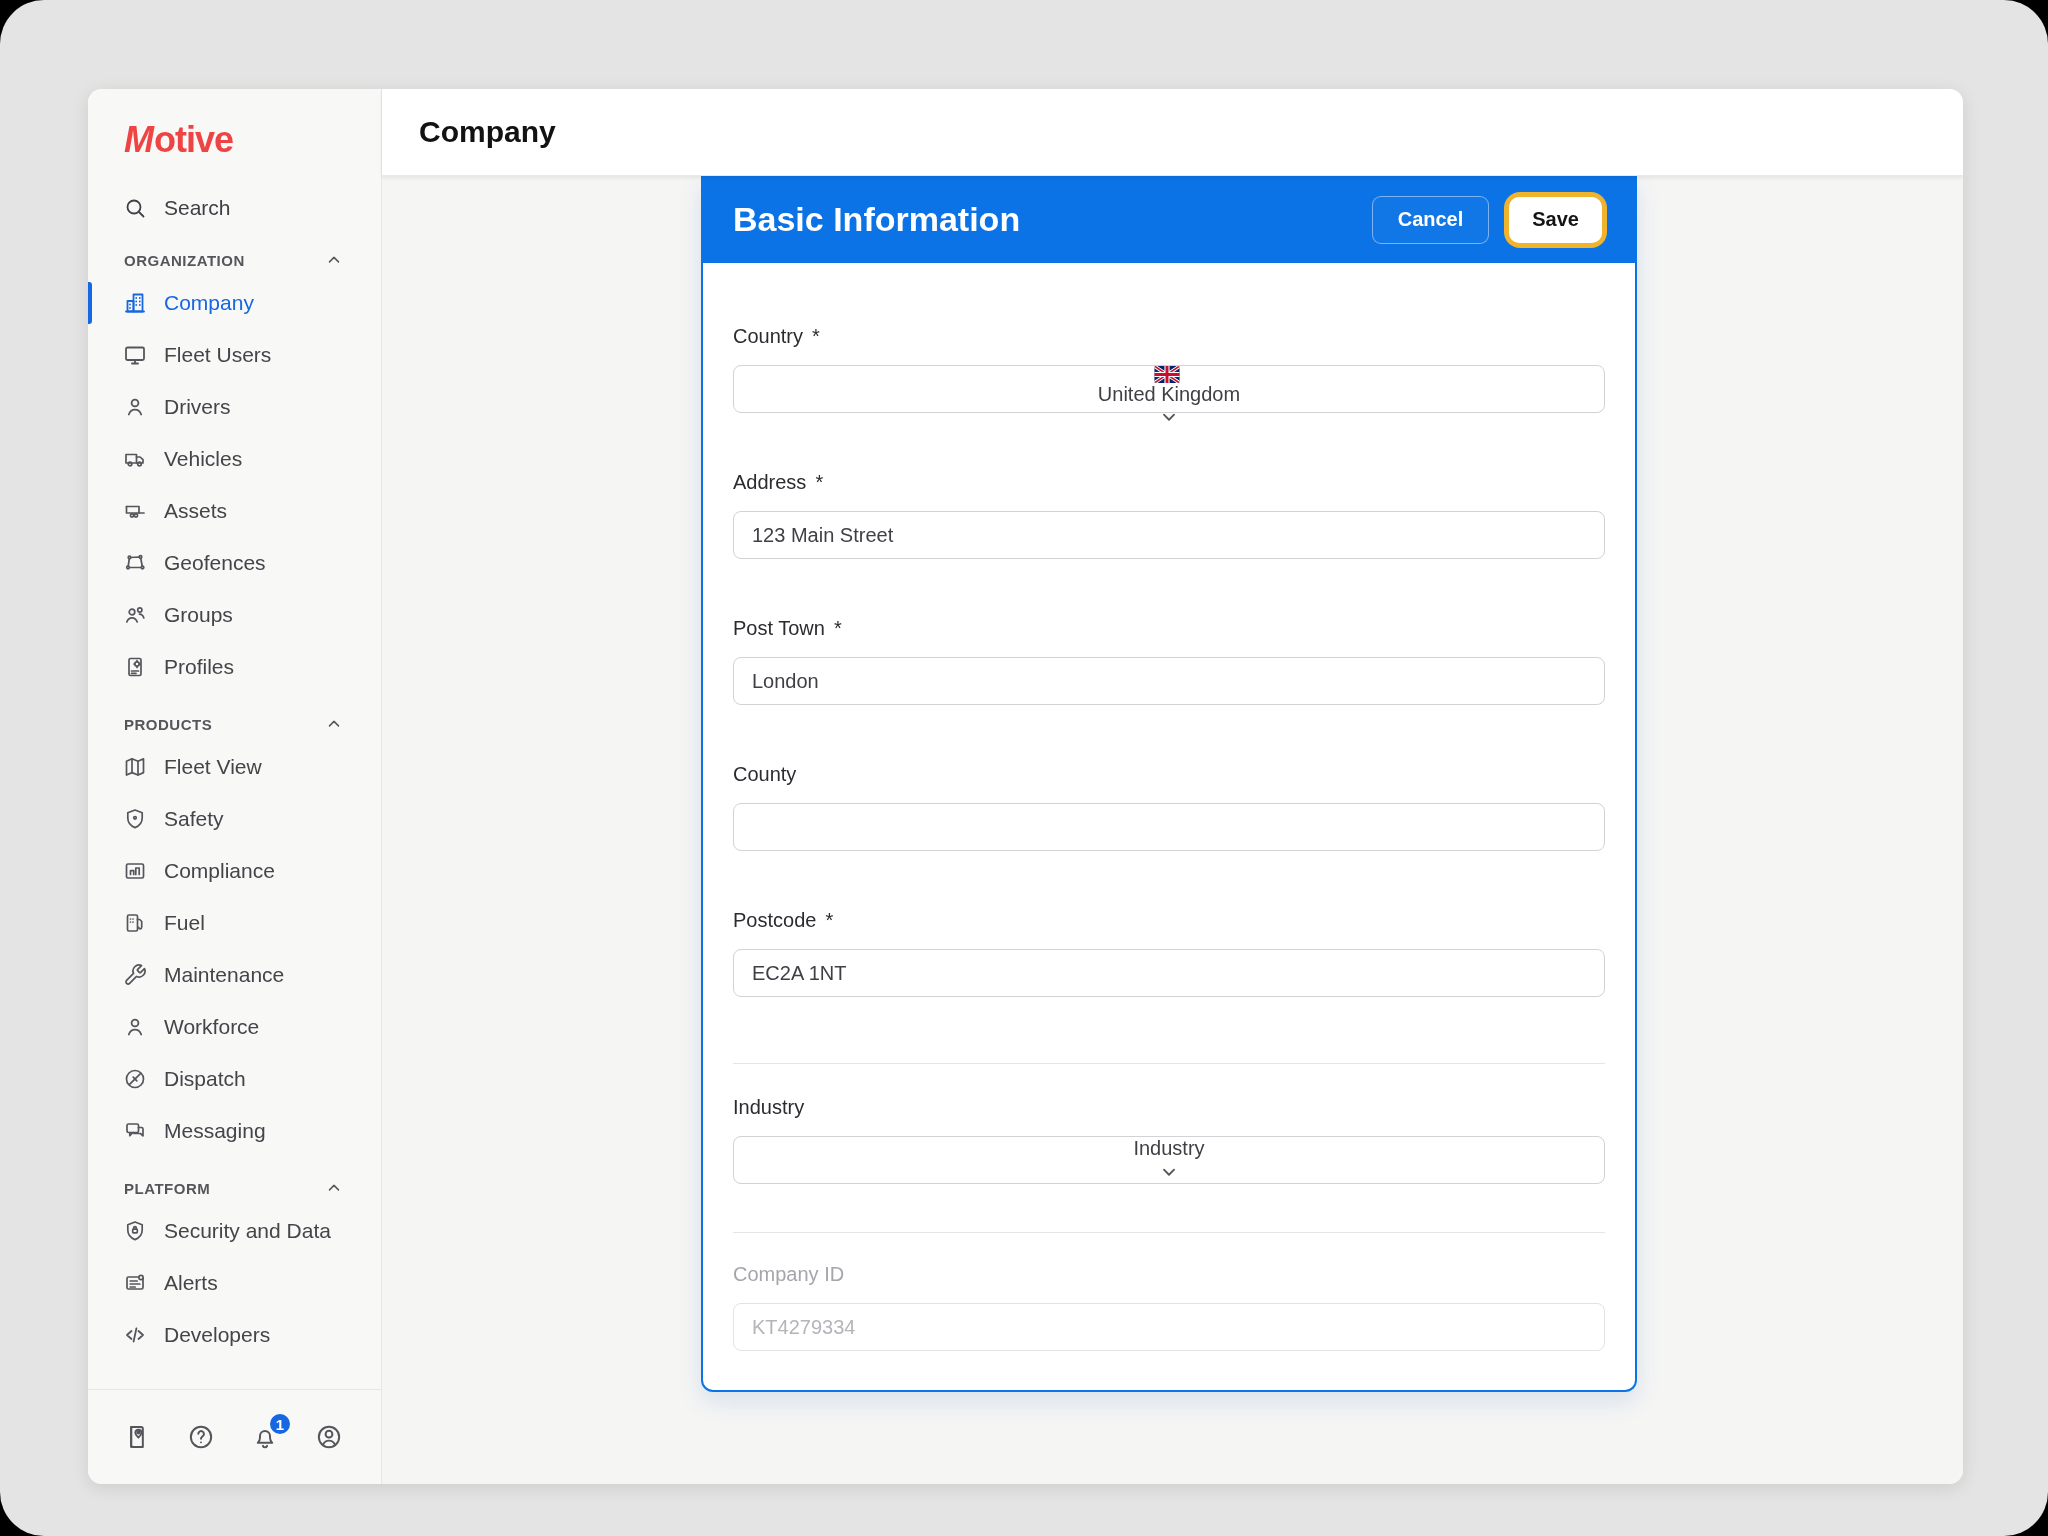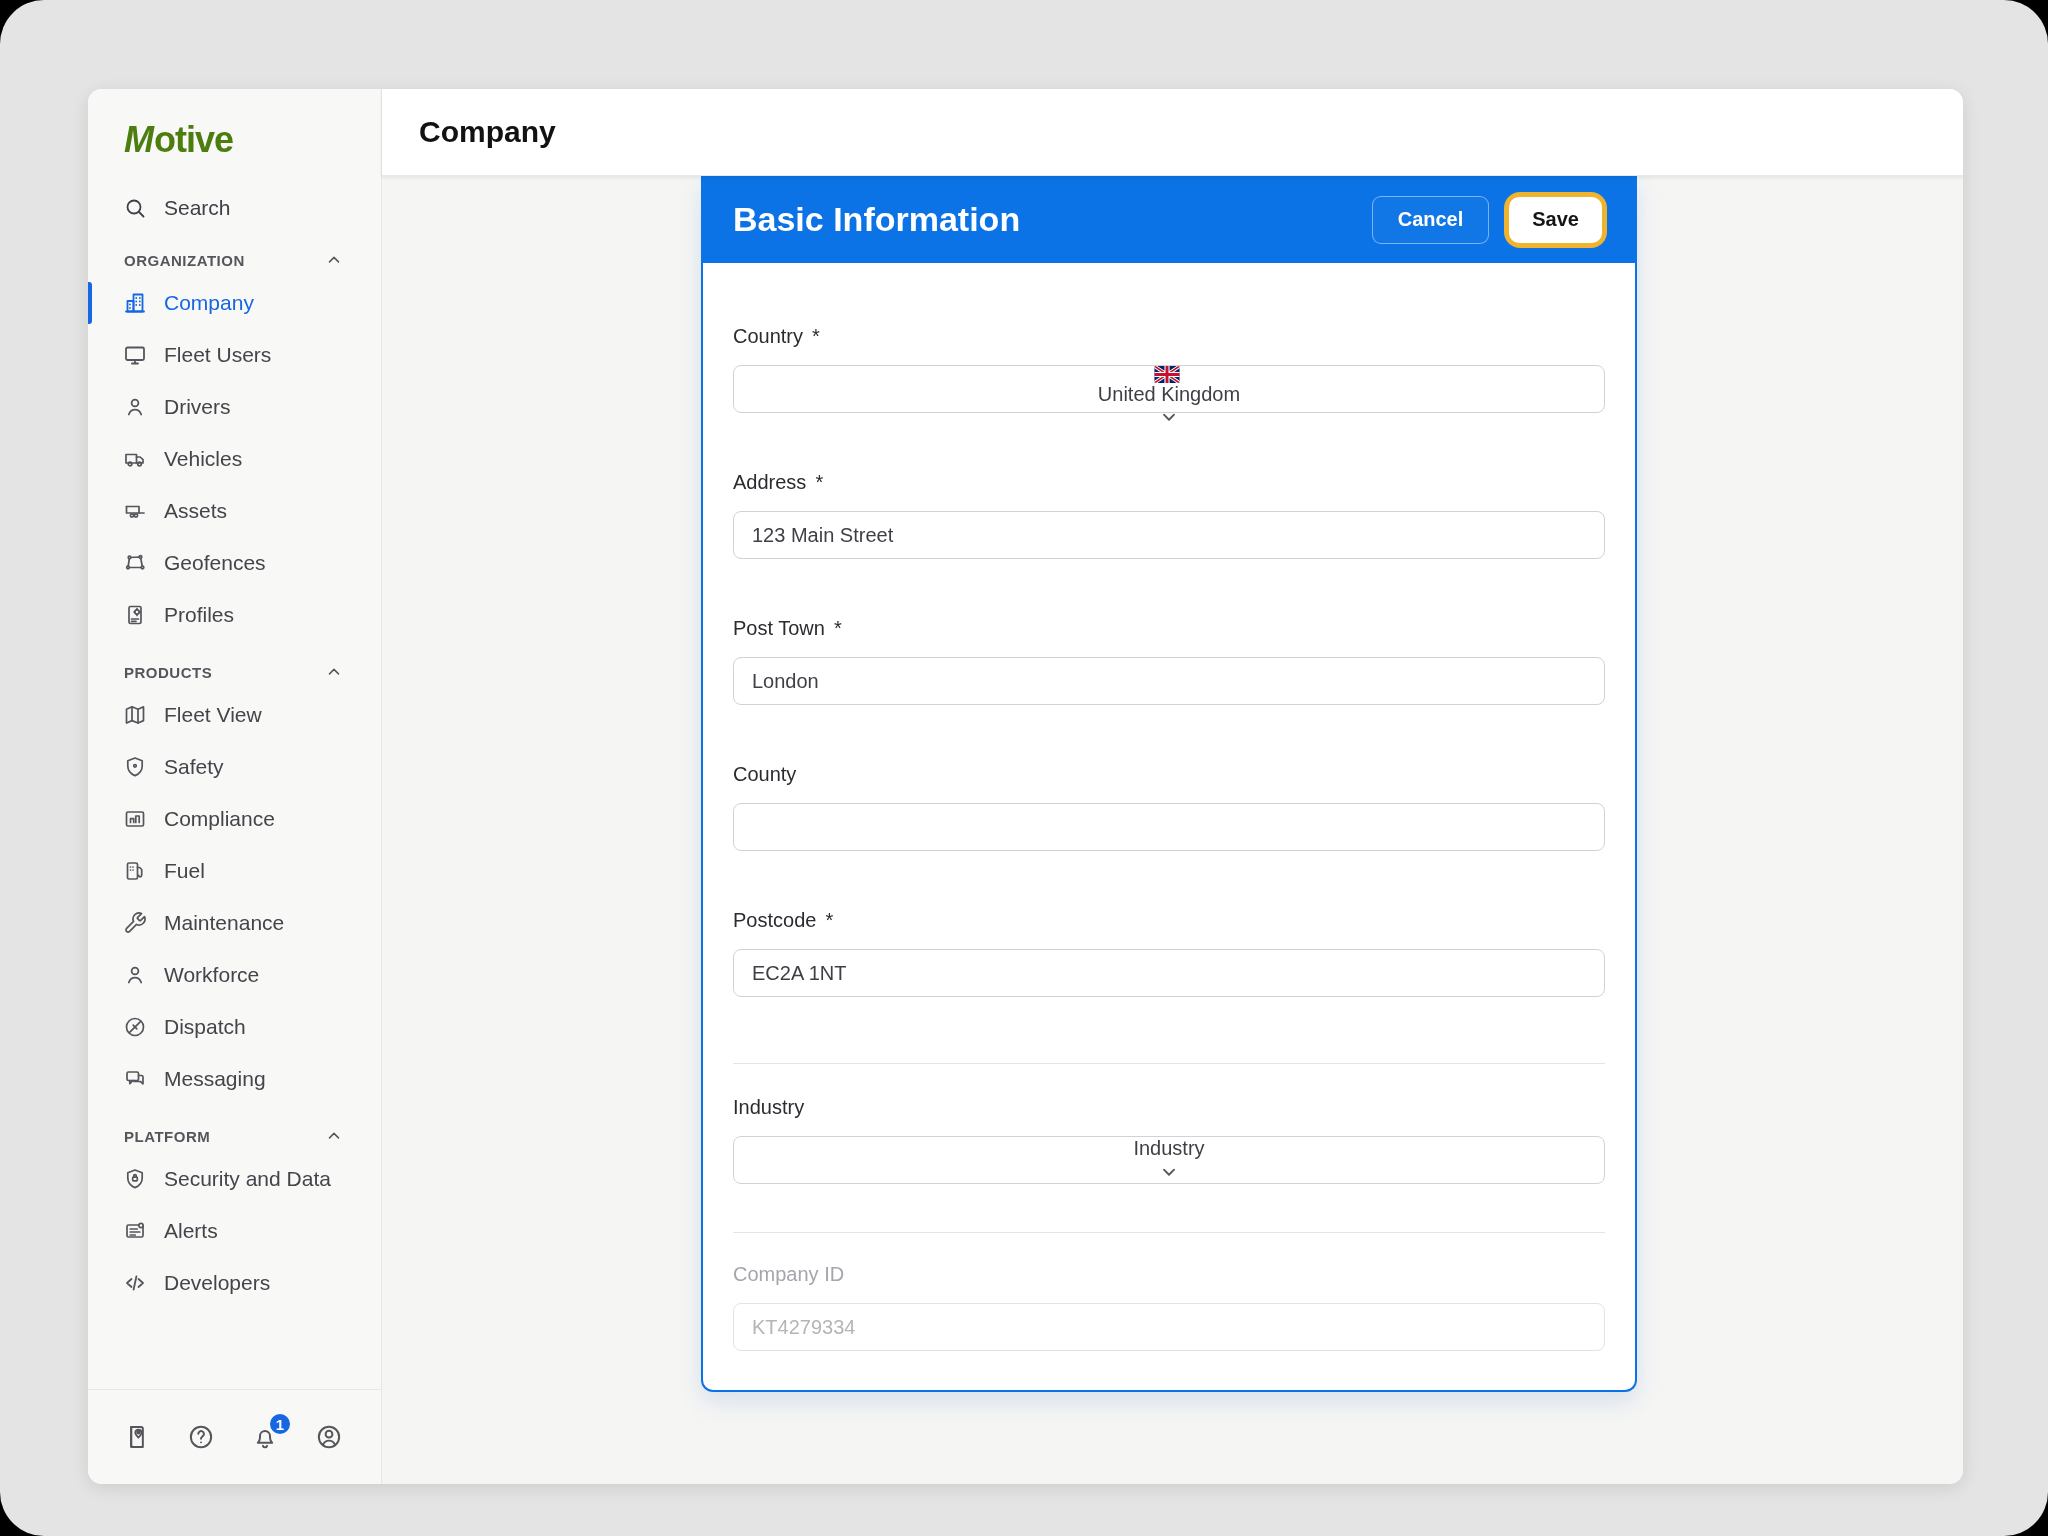--- a/index.html
+++ b/index.html
@@ -2,21 +2,21 @@
 <html><head>
 <meta charset="utf-8">
 <style>
   html,body{margin:0;padding:0;background:#000;width:2048px;height:1536px;font-family:"Liberation Sans",sans-serif;-webkit-font-smoothing:antialiased;}
   .canvas{position:absolute;inset:0;background:#e3e4e3;border-radius:44px;overflow:hidden;}
   .app{position:absolute;left:88px;top:89px;width:1875px;height:1395px;background:#fff;border-radius:14px;
        box-shadow:0 4px 18px rgba(0,0,0,.10);display:flex;overflow:hidden;}
   
   .sidebar{width:293px;min-width:293px;background:#f8f8f7;border-right:1px solid #e7e7e5;display:flex;flex-direction:column;}
   .side-top{flex:1;overflow:hidden;}
-  .logo{margin:30px 0 0 36px;font-size:36px;font-weight:800;color:#4d7c0f;letter-spacing:-1px;}
+  .logo{margin:30px 0 0 36px;font-size:36px;font-weight:800;color:#ef4444;letter-spacing:-1px;}
   .logo .logo-m{font-style:italic;margin-right:1px;}
   .search-row{display:flex;align-items:center;gap:17px;margin:26px 0 4px 35px;color:#3f3f46;font-size:21px;height:42px;cursor:pointer;}
   .section-label{display:flex;align-items:center;justify-content:space-between;margin:16px 38px 2px 36px;height:30px;
        font-size:15px;font-weight:700;color:#55555c;letter-spacing:.5px;}
   .nav-item{display:flex;align-items:center;gap:17px;height:52px;padding-left:35px;font-size:21px;color:#44444a;position:relative;cursor:pointer;}
   .nav-item .icon{display:flex;align-items:center;color:#55555c;}
   .nav-item.active{color:#1766e2;}
   .nav-item.active .icon{color:#1766e2;}
   .nav-item.active::before{content:"";position:absolute;left:0;top:5px;bottom:5px;width:4px;background:#1766e2;border-radius:0 3px 3px 0;}
   .side-footer{border-top:1px solid #e7e7e5;height:94px;display:flex;align-items:center;padding-left:35px;gap:36px;color:#55555c;}
@@ -146,20 +146,31 @@
                 <circle cx="17.5" cy="6" r="1.3" fill="#f8f8f7"></circle>
                 <circle cx="19.5" cy="16.5" r="1.3" fill="#f8f8f7"></circle>
                 <circle cx="5" cy="16.5" r="1.3" fill="#f8f8f7"></circle>
               </svg>
           </span>
           <span>Geofences</span>
         </div>
         <div class="nav-item">
           <span class="icon">
             <svg width="24" height="24" viewBox="0 0 24 24" fill="none" stroke="currentColor" stroke-width="1.7" stroke-linecap="round" stroke-linejoin="round">
+                <circle cx="9" cy="9" r="2.8"></circle>
+                <path d="M3.8 19c.9-2.8 3-4.2 5.2-4.2s4.3 1.4 5.2 4.2"></path>
+                <circle cx="16.8" cy="7" r="2.1"></circle>
+                <path d="M16.5 11.2c2 .1 3.6 1.5 4.3 3.8"></path>
+              </svg>
+          </span>
+          <span>Groups</span>
+        </div>
+        <div class="nav-item">
+          <span class="icon">
+            <svg width="24" height="24" viewBox="0 0 24 24" fill="none" stroke="currentColor" stroke-width="1.7" stroke-linecap="round" stroke-linejoin="round">
                 <rect x="6" y="3.5" width="12" height="17" rx="1.5"></rect>
                 <circle cx="14" cy="9" r="2.2"></circle>
                 <path d="M14 5.6v1M14 11.4v1M17 9h-1M12 9h-1"></path>
                 <path d="M8.5 16h7M8.5 18.3h4.5"></path>
               </svg>
           </span>
           <span>Profiles</span>
         </div>
 
         <div class="section-label">

